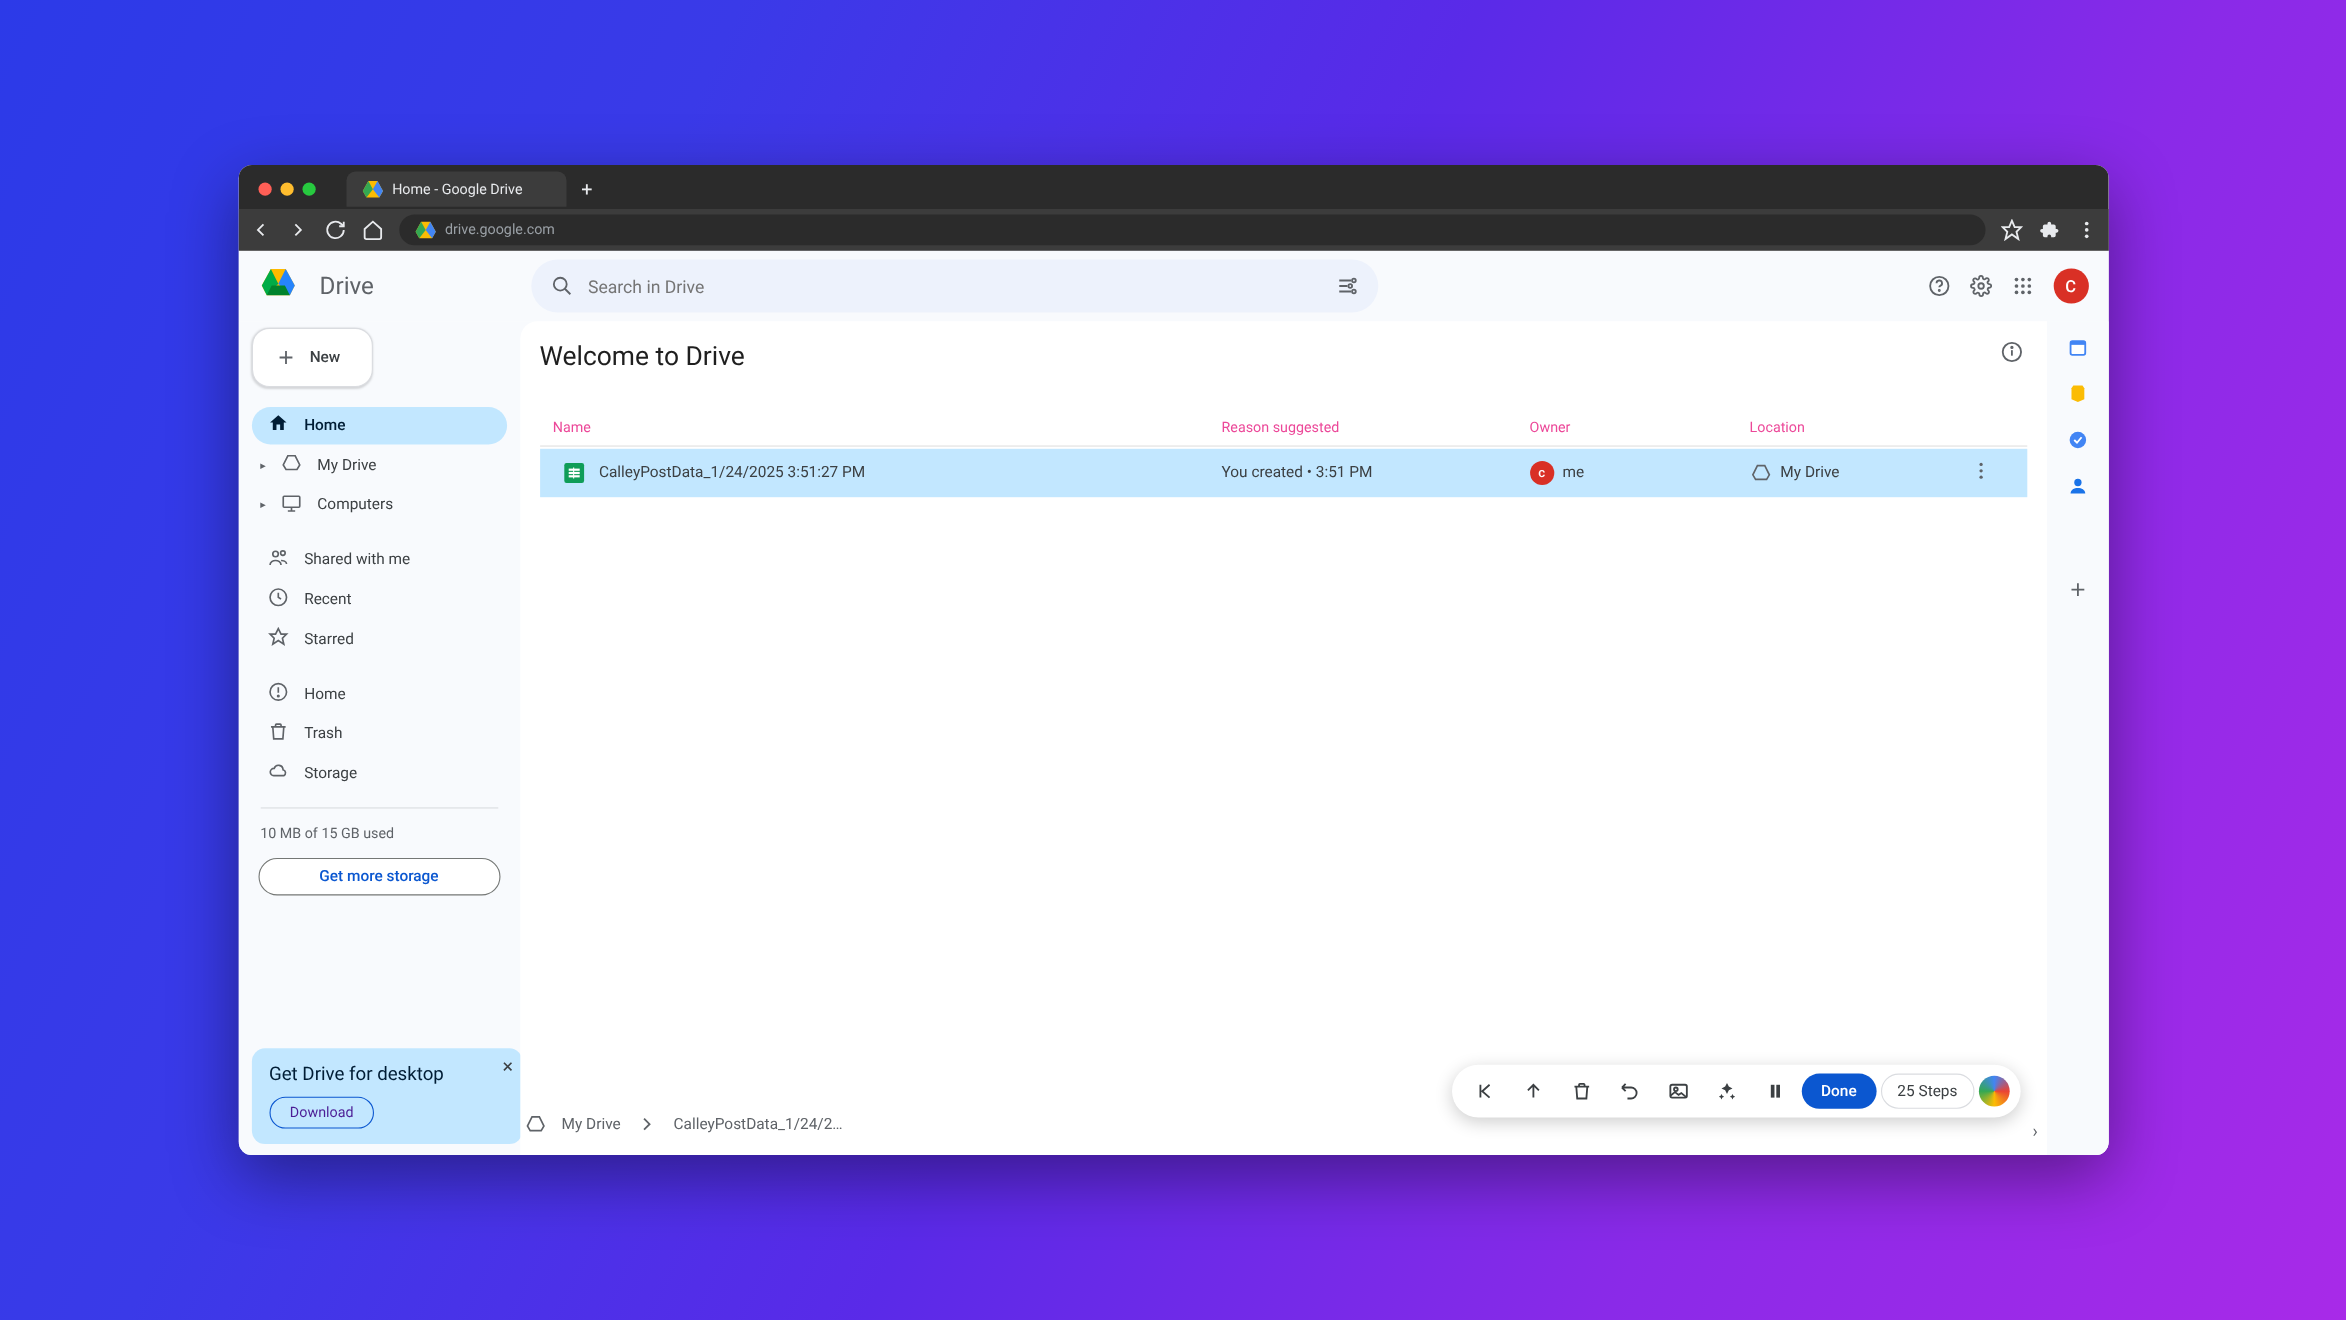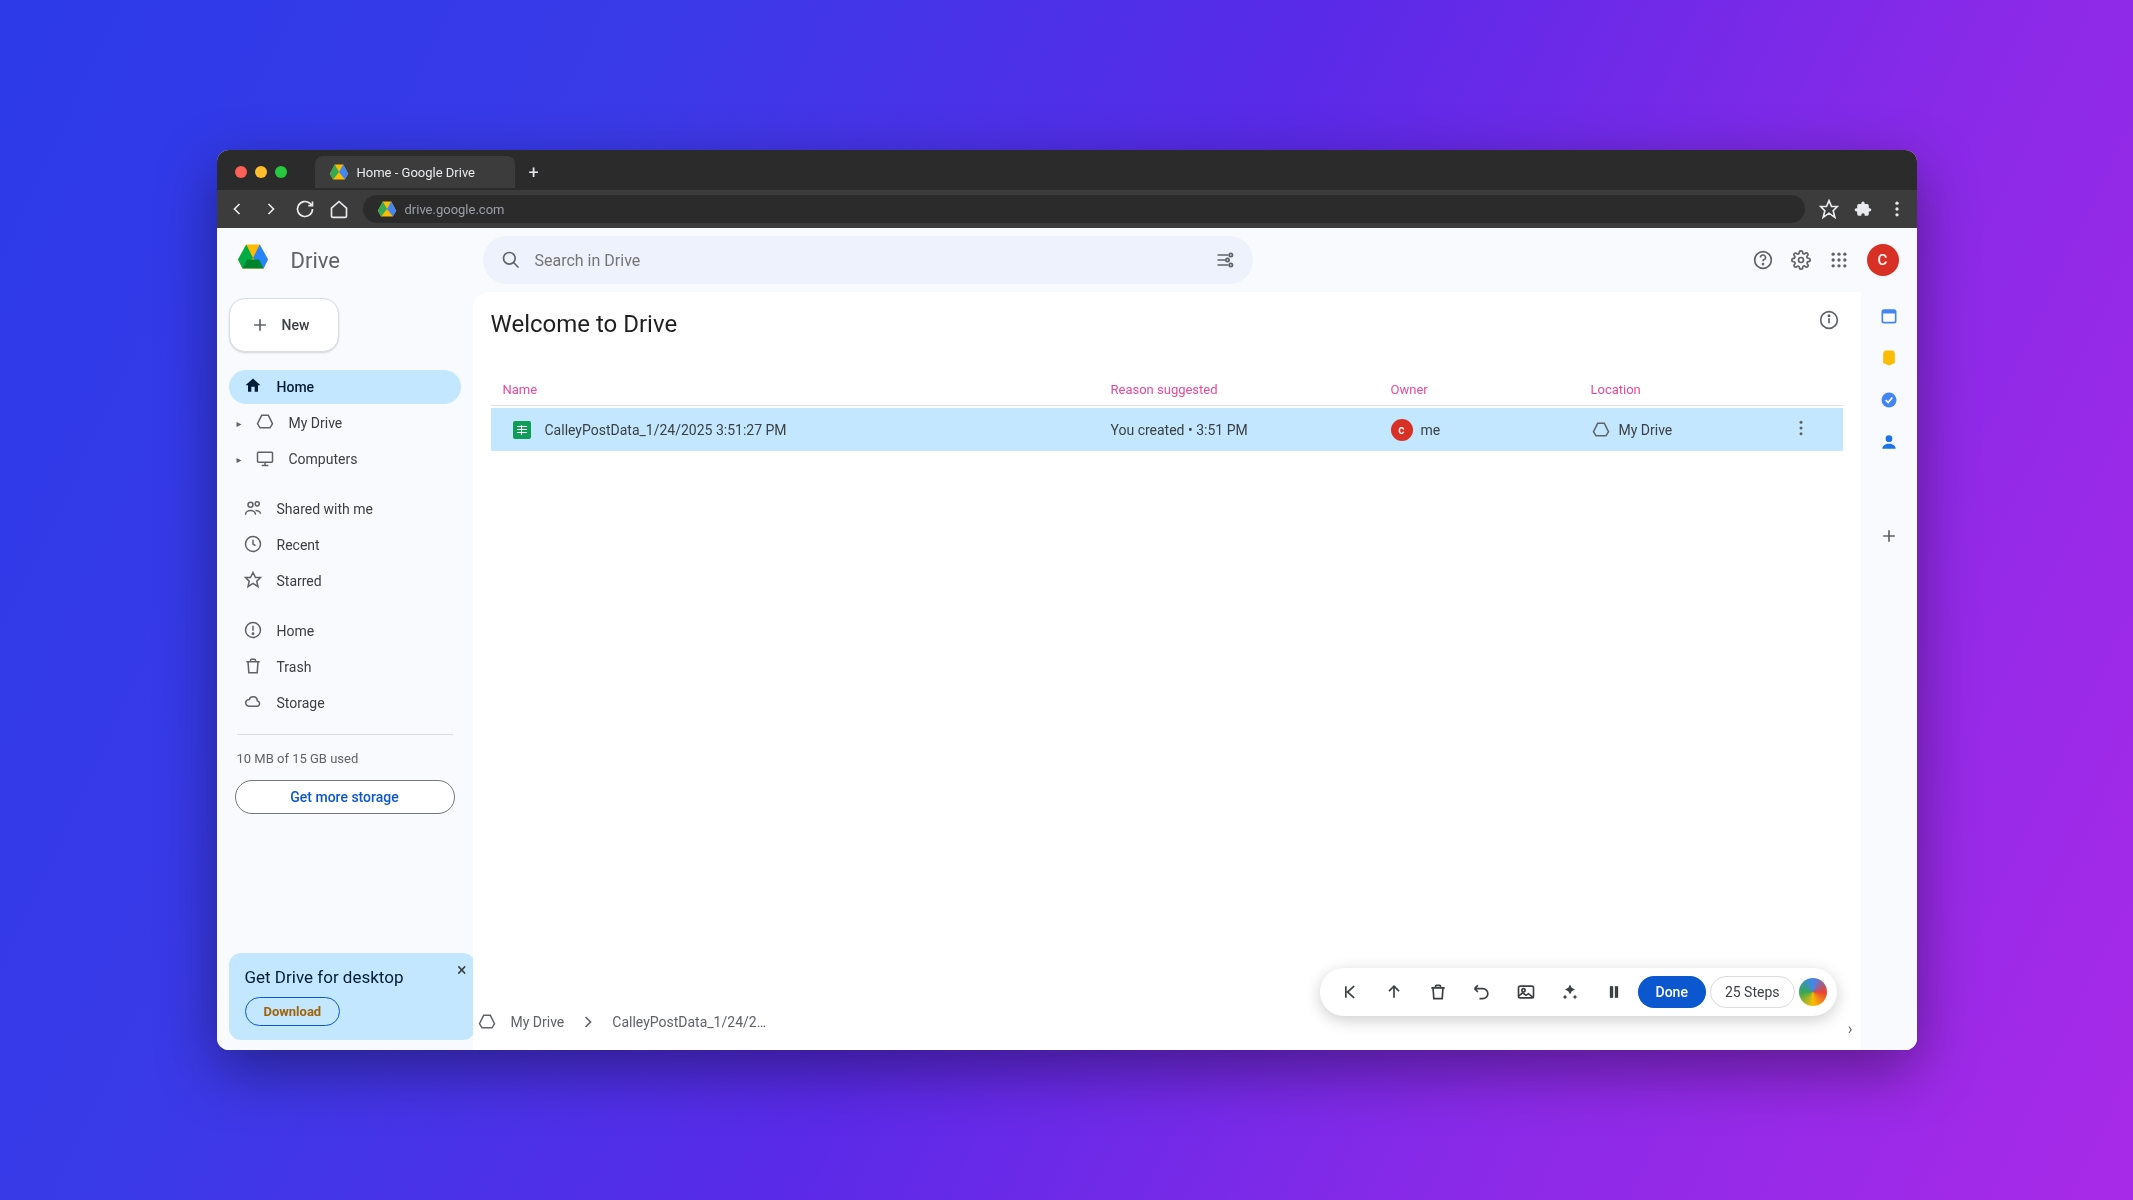--- a/index.html
+++ b/index.html
@@ -82,21 +82,21 @@
     .storage-btn {
       border: 1px solid #747775; color: #0b57d0; background: #fff; border-radius: 20px;
       padding: 8px 18px; font-size: 14px; font-weight: 500; margin: 10px 6px; cursor: pointer; text-align: center;
     }
     .desktop-card {
       position: absolute; left: 12px; bottom: 10px; width: 246px;
       background: #c2e7ff; border-radius: 12px; padding: 14px 16px; color: #001d35;
     }
     .desktop-card .closex { position: absolute; right: 8px; top: 6px; font-size: 18px; color: #3c4043; cursor: pointer; }
     .desktop-card .title { font-size: 17px; margin-bottom: 10px; }
-    .desktop-card .dl-btn { border: 1px solid #0b57d0; color: #a16207; background: transparent; border-radius: 20px; padding: 6px 18px; font-size: 13px; font-weight: 700; cursor: pointer; }
+    .desktop-card .dl-btn { border: 1px solid #0b57d0; color: #4c1d95; background: transparent; border-radius: 20px; padding: 6px 18px; font-size: 13px; font-weight: 400; cursor: pointer; }
     
     .main { flex: 1; background: #fff; border-top-left-radius: 16px; margin-top: 0; padding: 18px 18px 0; position: relative; }
     .page-title { font-size: 24px; color: #1f1f1f; margin-bottom: 36px; }
     .info-btn { position: absolute; top: 18px; right: 22px; color: #5f6368; cursor: pointer; }
     .cols {
       display: grid; grid-template-columns: 1fr 280px 200px 200px 40px;
       font-size: 13px; color: #ec4899; padding: 8px 12px; border-bottom: 1px solid #e0e0e0;
     }
     .row {
       display: grid; grid-template-columns: 1fr 280px 200px 200px 40px;

